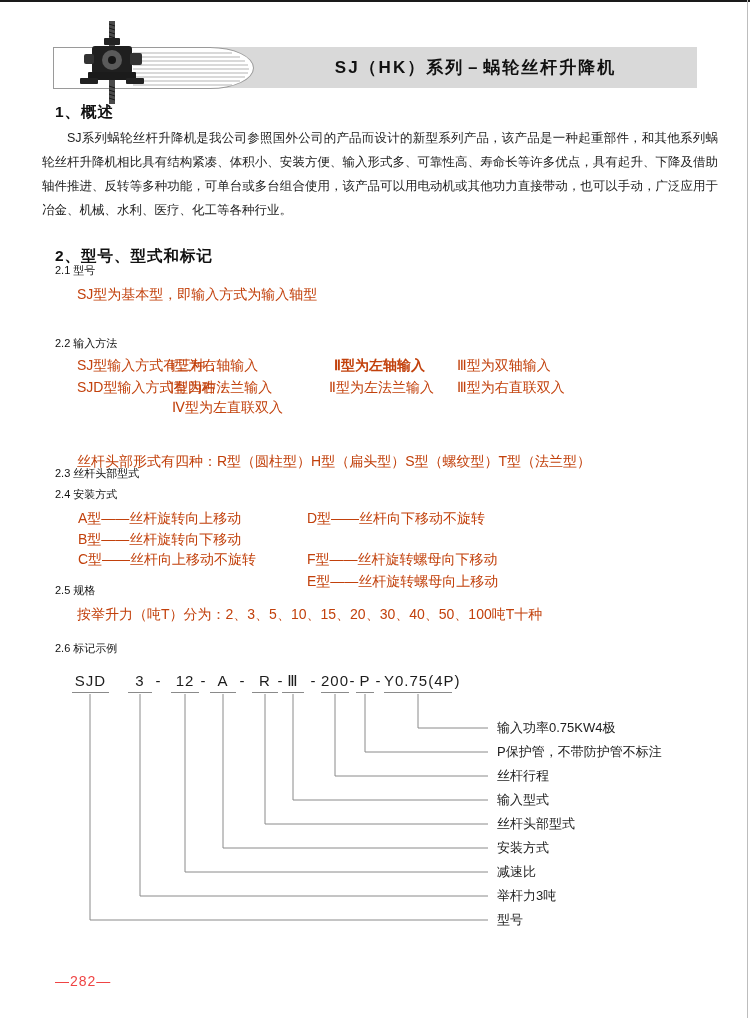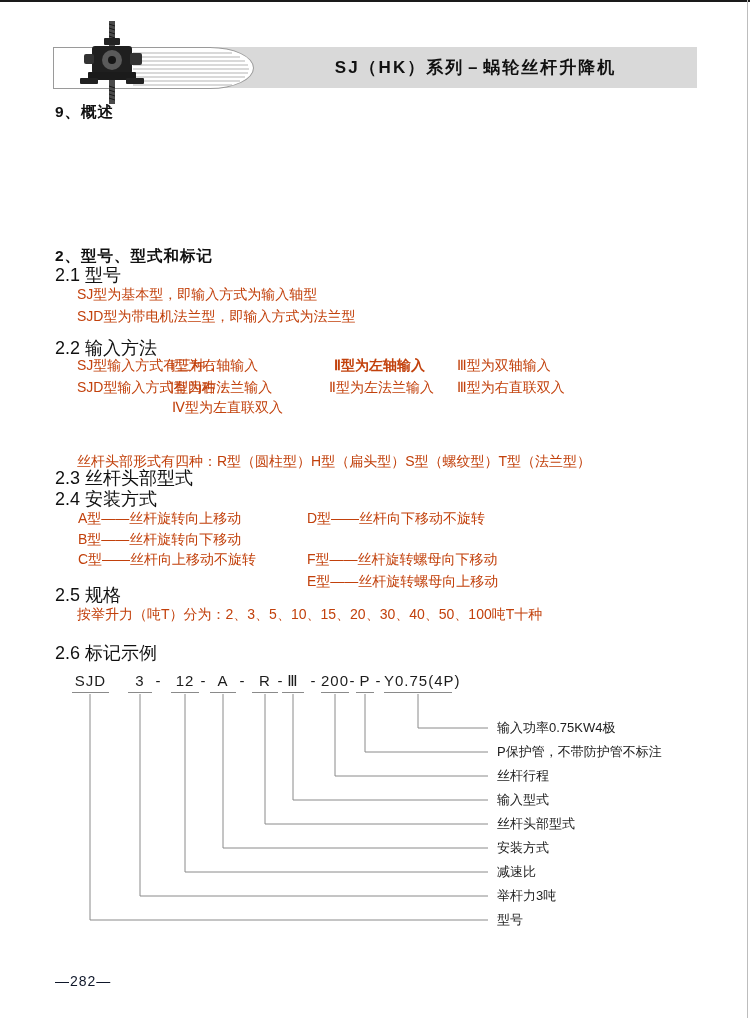--- a/index.html
+++ b/index.html
@@ -11,32 +11,32 @@
   .right-edge { position:absolute; left:747px; top:0; width:1px; height:1018px; background:#bdbdbd; }
 
   
   .banner { position:absolute; left:150px; top:47px; width:547px; height:41px; background:#d9d9d9; }
   .logo-box { position:absolute; left:53px; top:47px; width:201px; height:42px; background:#ffffff; border:1px solid #9a9a9a; border-radius:0 44px 44px 0 / 0 21px 21px 0; }
   .speed-lines { position:absolute; left:133px; top:50px; }
   .jack { position:absolute; left:72px; top:20px; }
   .banner-title { position:absolute; left:254px; top:47px; width:443px; height:41px; display:flex; align-items:center; justify-content:center; font-size:17px; font-weight:bold; letter-spacing:2px; color:#111; white-space:nowrap; }
 
   .h-main { position:absolute; left:55px; font-size:15.5px; font-weight:bold; letter-spacing:1px; white-space:nowrap; color:#111; }
-  .h-sub { position:absolute; left:55px; font-size:18px; white-space:nowrap; color:#111; }
+  .h-sub { position:absolute; left:55px; font-size:11px; white-space:nowrap; color:#111; }
   .txt { position:absolute; font-size:14px; white-space:nowrap; color:#c2410c; }
 
   .para { position:absolute; left:42px; top:126px; width:676px; font-size:12.5px; line-height:24px; text-align:justify; text-indent:2em; color:#1c1c1c; }
 
   
   .code-token { position:absolute; top:672px; height:21px; text-align:center; font-size:15px; letter-spacing:1px; color:#1c1c1c; border-bottom:1px solid #8a8a8a; white-space:nowrap; }
   .code-dash { position:absolute; top:672px; height:21px; text-align:center; font-size:15px; color:#1c1c1c; white-space:nowrap; }
   .diagram-svg { position:absolute; left:0; top:694px; }
   .diagram-label { position:absolute; left:497px; font-size:13px; white-space:nowrap; color:#1c1c1c; }
 
-  .footer { position:absolute; left:55px; top:973px; font-size:14px; letter-spacing:1px; color:#0f172a; white-space:nowrap; }
+  .footer { position:absolute; left:55px; top:973px; font-size:14px; letter-spacing:1px; color:#ef4444; white-space:nowrap; }
 </style>
 </head>
 <body>
 
 <div class="page">
   <div class="top-strip"></div>
   <div class="right-edge"></div>
 
   <div class="banner"></div>
   <div class="logo-box"></div>
@@ -74,27 +74,27 @@
     <rect x="12" y="34" width="10" height="10" rx="2" fill="#333"></rect>
     <circle cx="40" cy="40" r="10" fill="#5a5a5a"></circle>
     <circle cx="40" cy="40" r="4" fill="#161616"></circle>
 
     <rect x="16" y="52" width="48" height="8" rx="1" fill="#1b1b1b"></rect>
     <rect x="8" y="58" width="18" height="6" rx="1" fill="#222"></rect>
     <rect x="54" y="58" width="18" height="6" rx="1" fill="#222"></rect>
   </svg>
   <div class="banner-title">SJ（HK）系列－蜗轮丝杆升降机</div>
 
-  <div class="h-main" style="top:102px;">9、概述</div>
+  <div class="h-main" style="top:102px;">1、概述</div>
+  <div class="para">SJ系列蜗轮丝杆升降机是我公司参照国外公司的产品而设计的新型系列产品，该产品是一种起重部件，和其他系列蜗轮丝杆升降机相比具有结构紧凑、体积小、安装方便、输入形式多、可靠性高、寿命长等许多优点，具有起升、下降及借助轴件推进、反转等多种功能，可单台或多台组合使用，该产品可以用电动机或其他功力直接带动，也可以手动，广泛应用于冶金、机械、水利、医疗、化工等各种行业。</div>
 
   <div class="h-main" style="top:246px;">2、型号、型式和标记</div>
 
   <div class="h-sub" style="top:263px;">2.1 型号</div>
   <div class="txt" style="left:77px; top:286px;">SJ型为基本型，即输入方式为输入轴型</div>
-  <div class="txt" style="left:77px; top:308px;">SJD型为带电机法兰型，即输入方式为法兰型</div>
 
   <div class="h-sub" style="top:336px;">2.2 输入方法</div>
   <div class="txt" style="left:77px; top:357px;">SJ型输入方式有三种：</div>
   <div class="txt" style="left:170px; top:357px;">Ⅰ型为右轴输入</div>
   <div class="txt" style="left:334px; top:357px;font-weight:bold;">Ⅱ型为左轴输入</div>
   <div class="txt" style="left:457px; top:357px;">Ⅲ型为双轴输入</div>
   <div class="txt" style="left:77px; top:379px;">SJD型输入方式有四种：</div>
   <div class="txt" style="left:170px; top:379px;">Ⅰ型为右法兰输入</div>
   <div class="txt" style="left:329px; top:379px;">Ⅱ型为左法兰输入</div>
   <div class="txt" style="left:457px; top:379px;">Ⅲ型为右直联双入</div>

